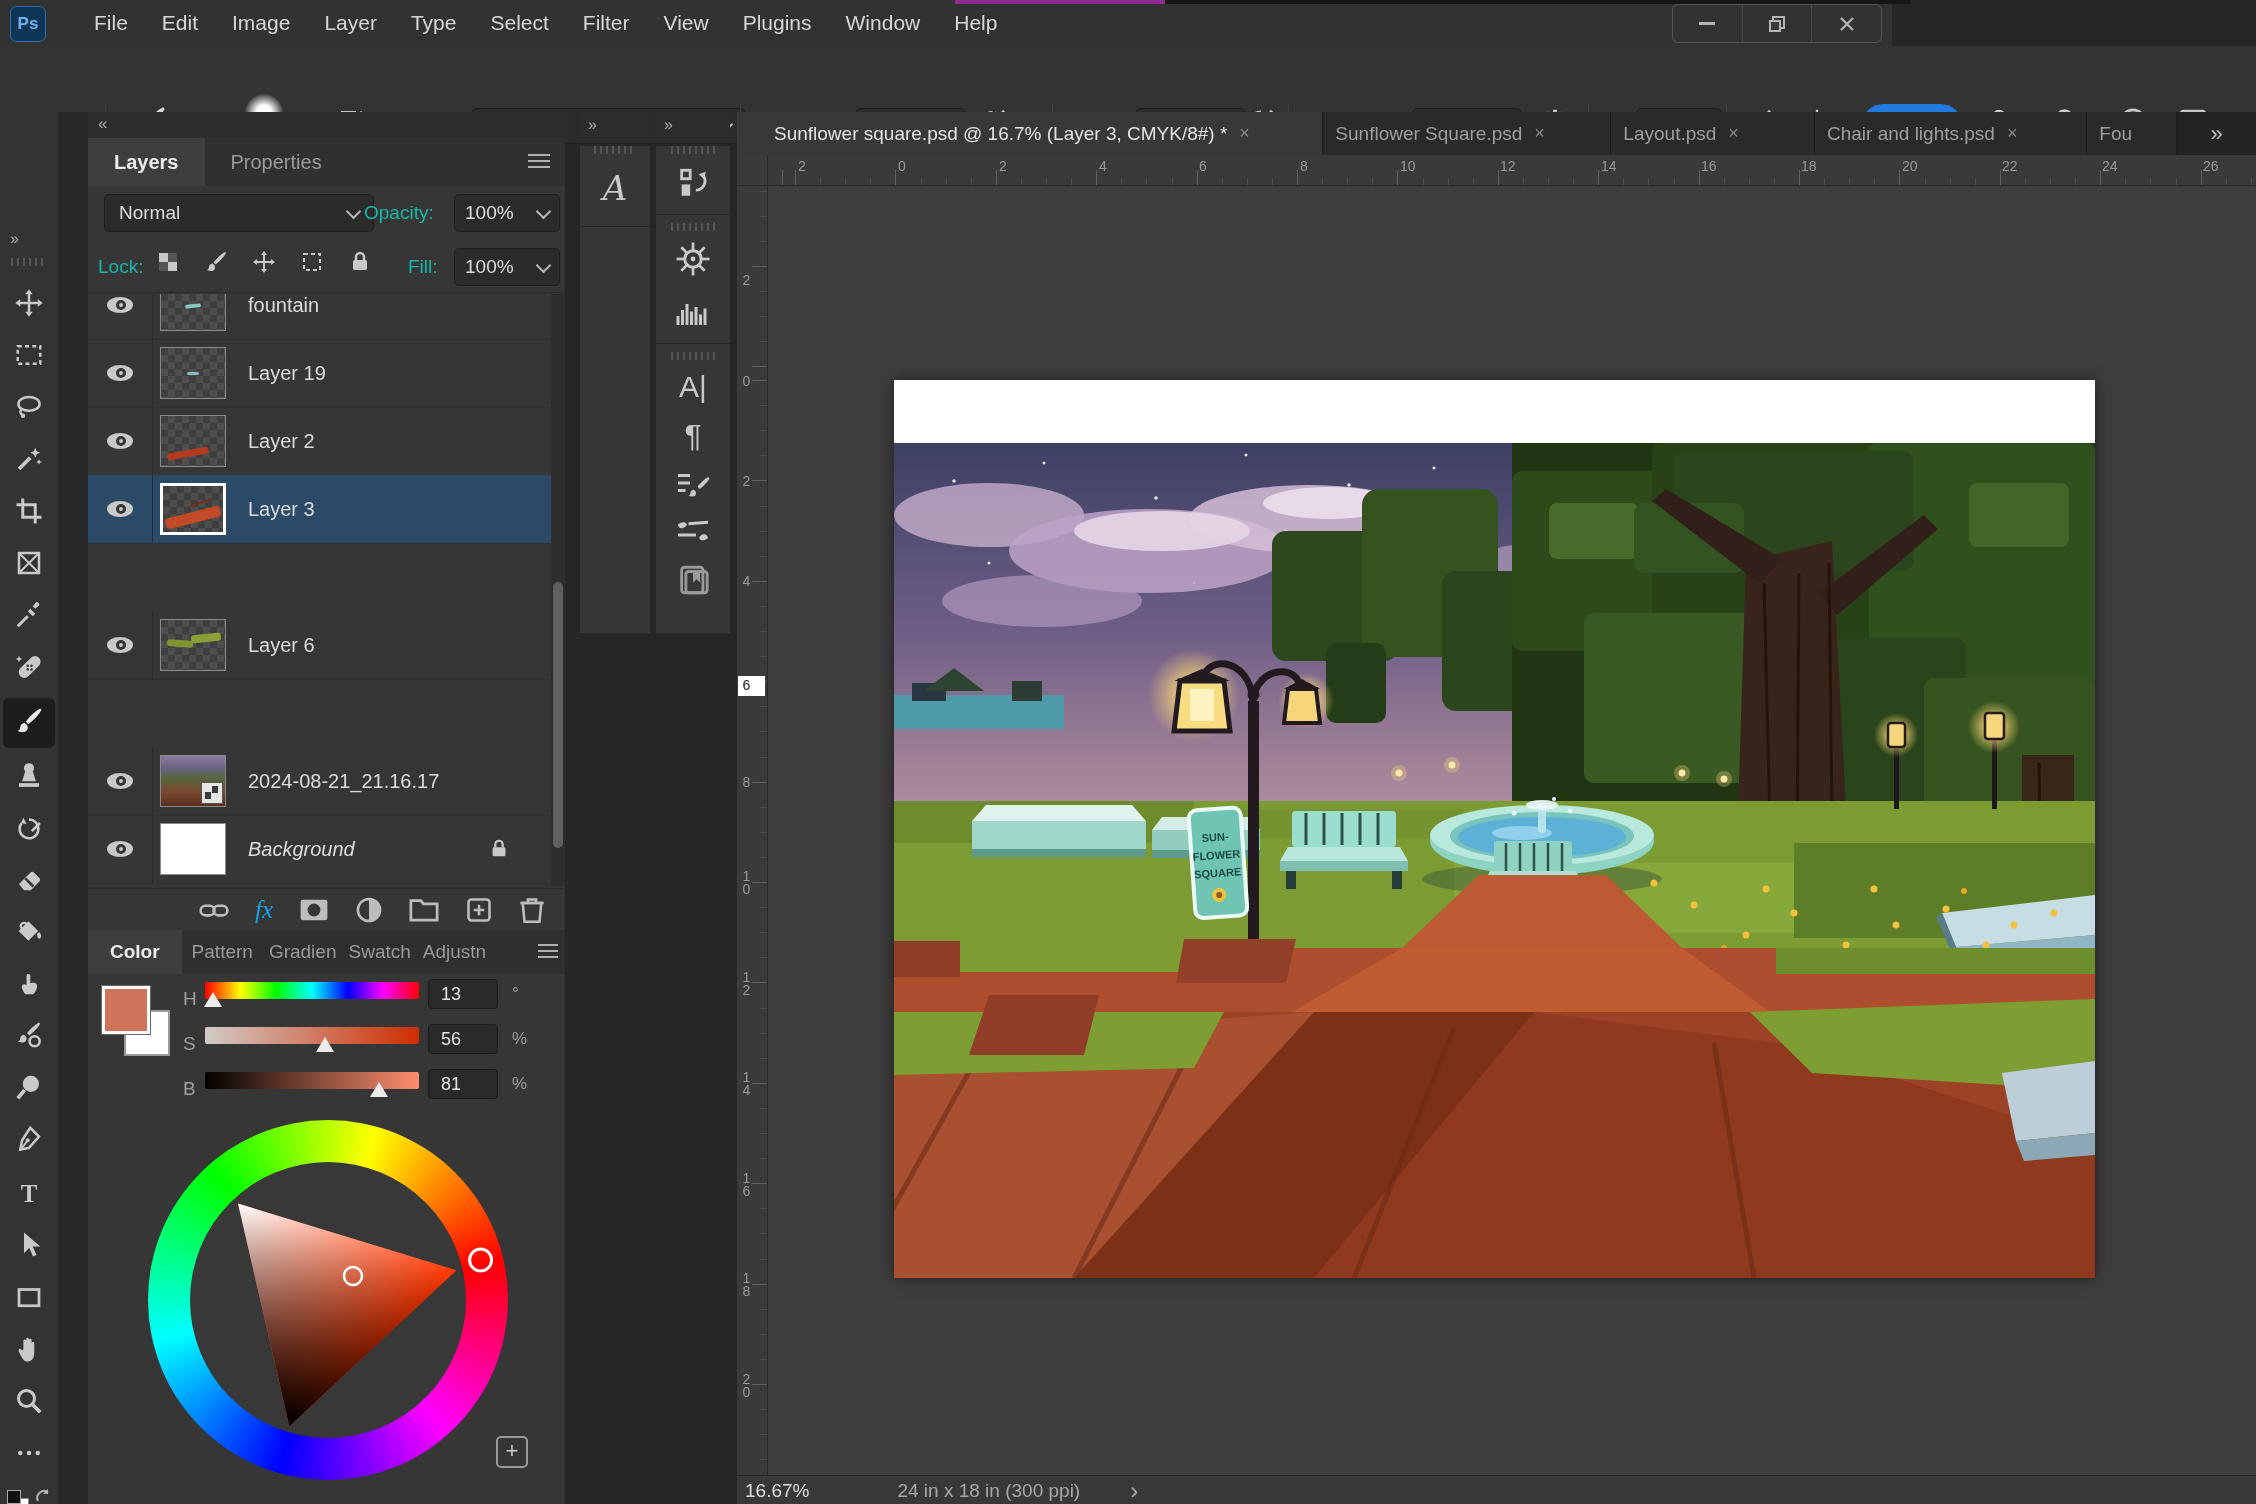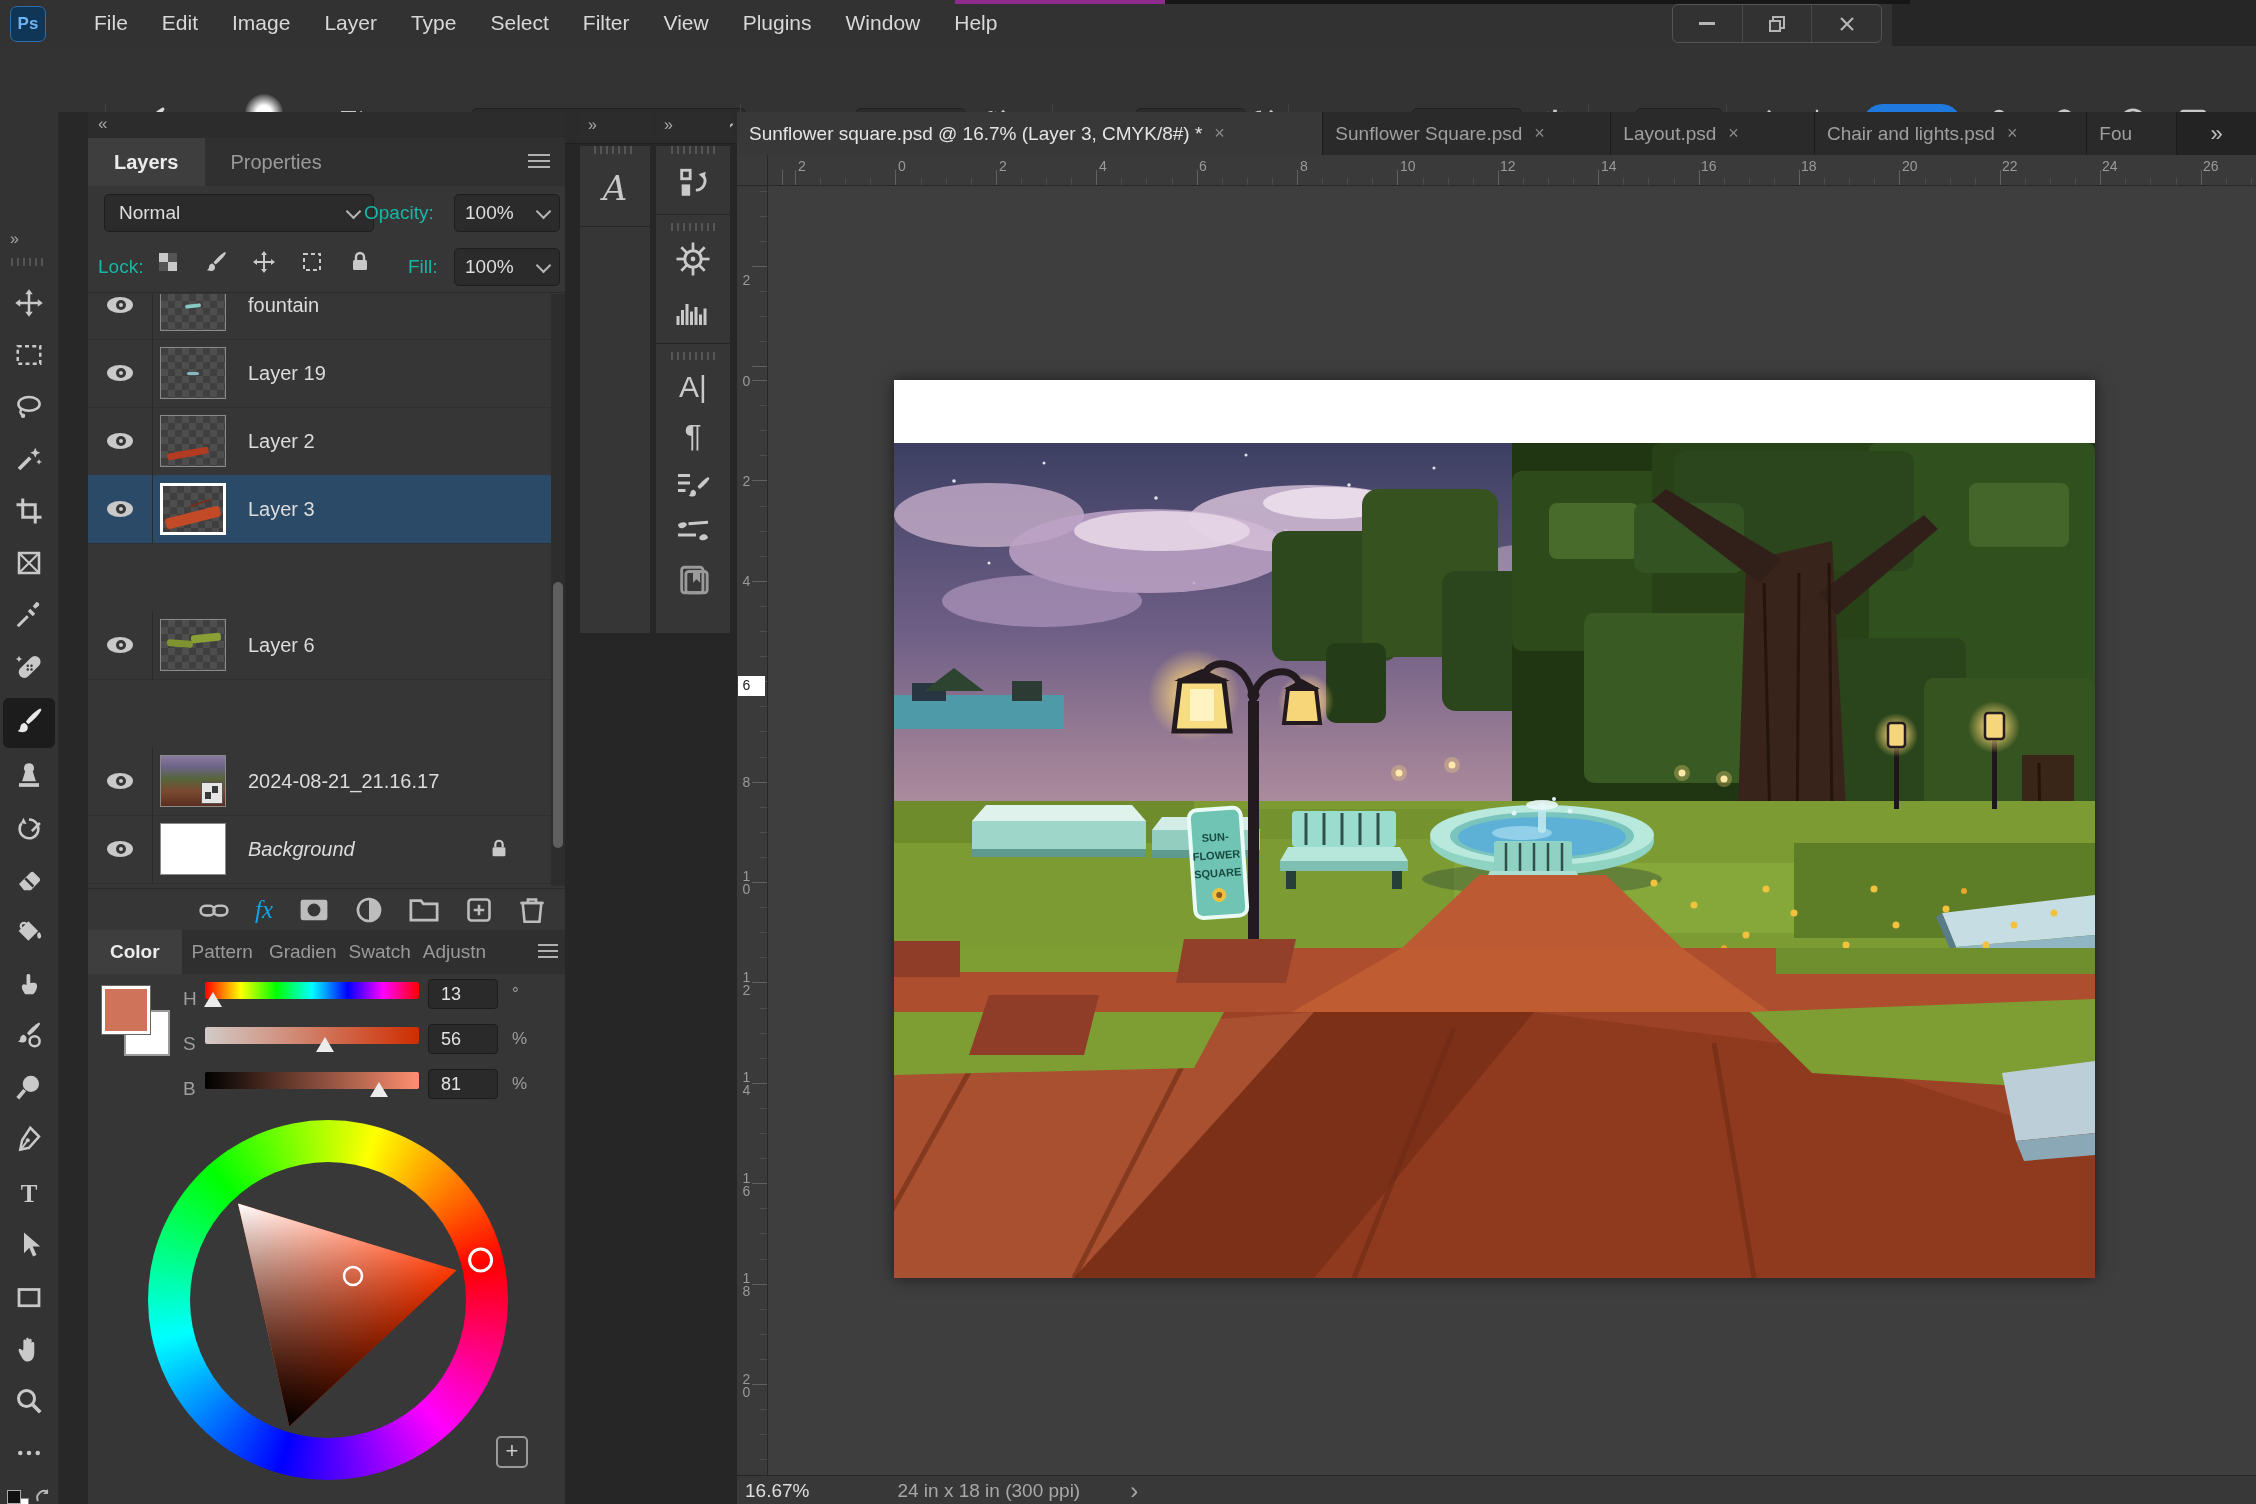--- a/index.html
+++ b/index.html
@@ -241,21 +241,21 @@
         <rect x="2.5" y="4" width="19" height="16" rx="2" fill="none" stroke="#c9c9c9" stroke-width="2"></rect>
         <line x1="15.5" y1="4" x2="15.5" y2="20" stroke="#c9c9c9" stroke-width="2"></line>
         <line x1="17.5" y1="8" x2="20" y2="8" stroke="#c9c9c9" stroke-width="1.6"></line>
       </svg>
   </div>
   <div class="chev abs" style="left:2226px;top:72px;"></div>
 </div>
 
 <div class="abs tabstrip">
   <div class="dtab active" style="width:572px;">
-    <span style="overflow:hidden;text-overflow:ellipsis;">Sunflower square.psd @ 16.7% (Layer 3, CMYK/8#) *</span>
+    <span style="overflow:hidden;text-overflow:ellipsis;margin-left:25px;">Sunflower square.psd @ 16.7% (Layer 3, CMYK/8#) *</span>
     <span class="x">×</span>
   </div>
   <div class="dtab" style="width:268px;">
     <span>Sunflower Square.psd</span>
     <span class="x">×</span>
   </div>
   <div class="dtab" style="width:182px;">
     <span>Layout.psd</span>
     <span class="x">×</span>
   </div>

